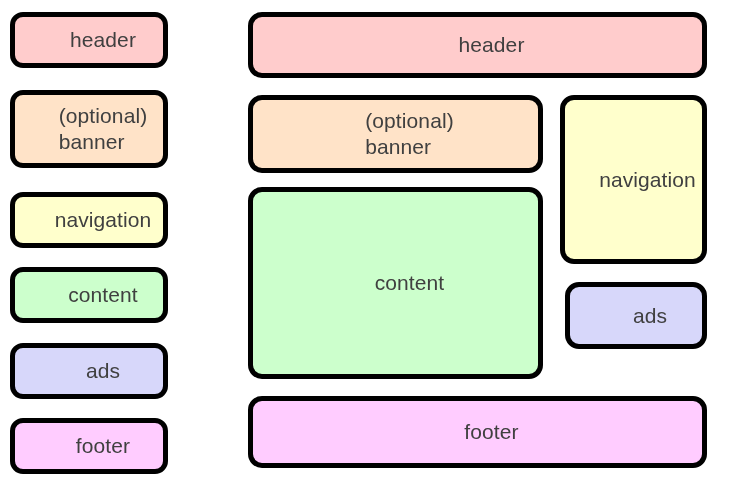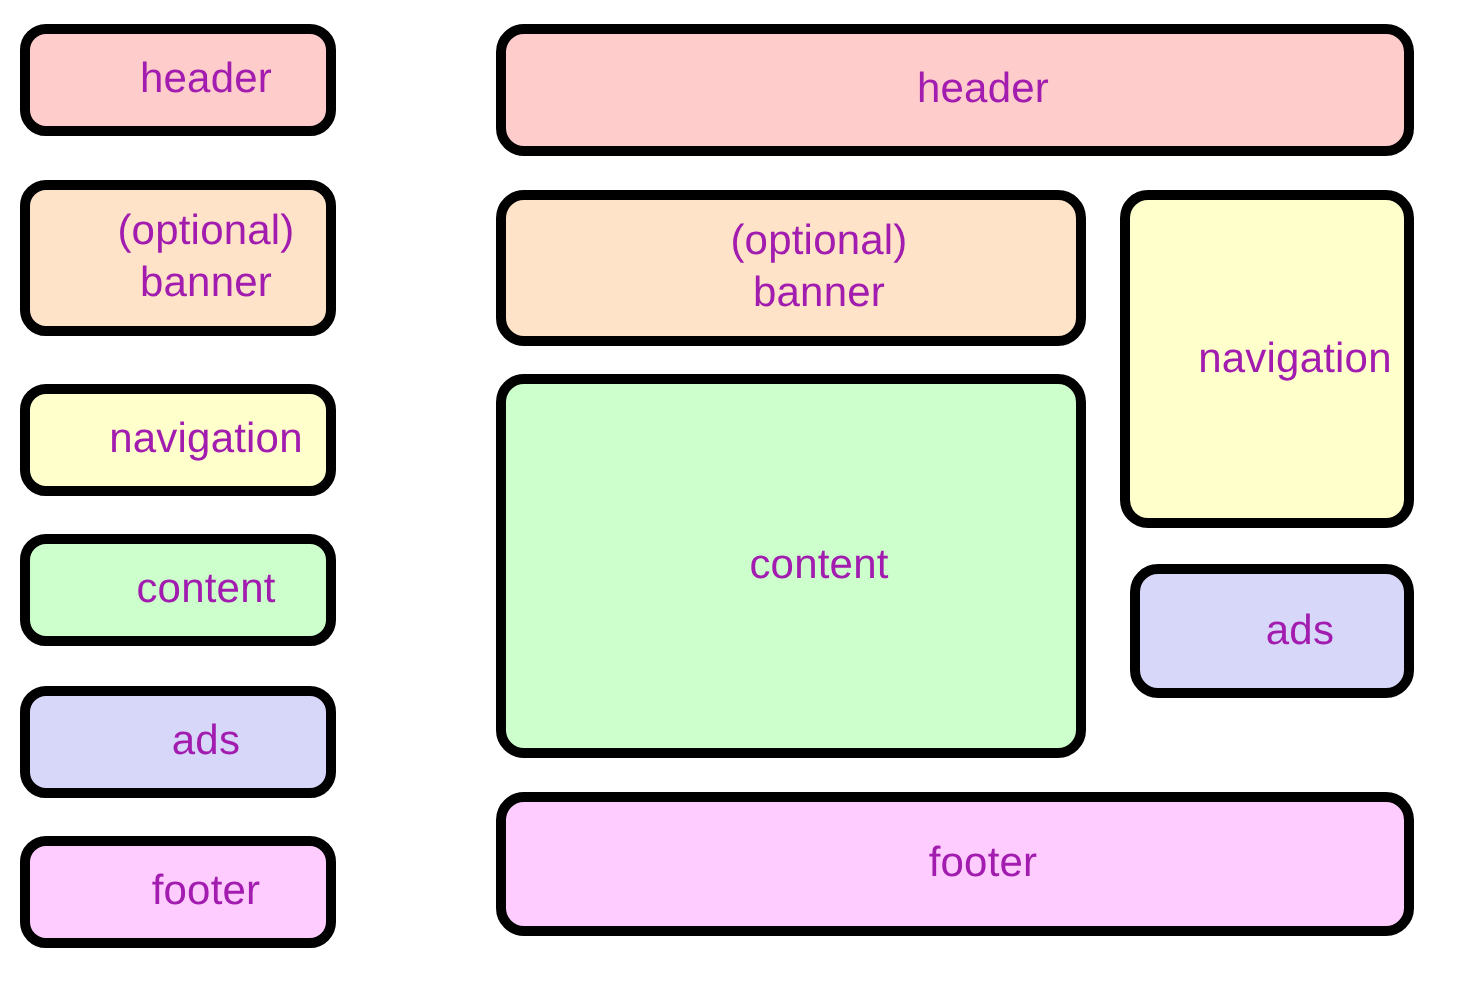--- a/index.html
+++ b/index.html
@@ -19,22 +19,21 @@
     overflow: hidden;
   }
   .box {
     position: absolute;
     box-sizing: border-box;
     border: 5px solid #000000;
     border-radius: 14px;
     display: flex;
     align-items: center;
     justify-content: center;
-    text-align: center;
-    color: #a21caf;
+    color: #404040;
     font-family: "Liberation Sans", sans-serif;
     font-size: 21px;
     line-height: 1.22;
     letter-spacing: 0.1px;
     white-space: pre-line;
     user-select: none;
     padding-left: 28px;
   }
 
   

